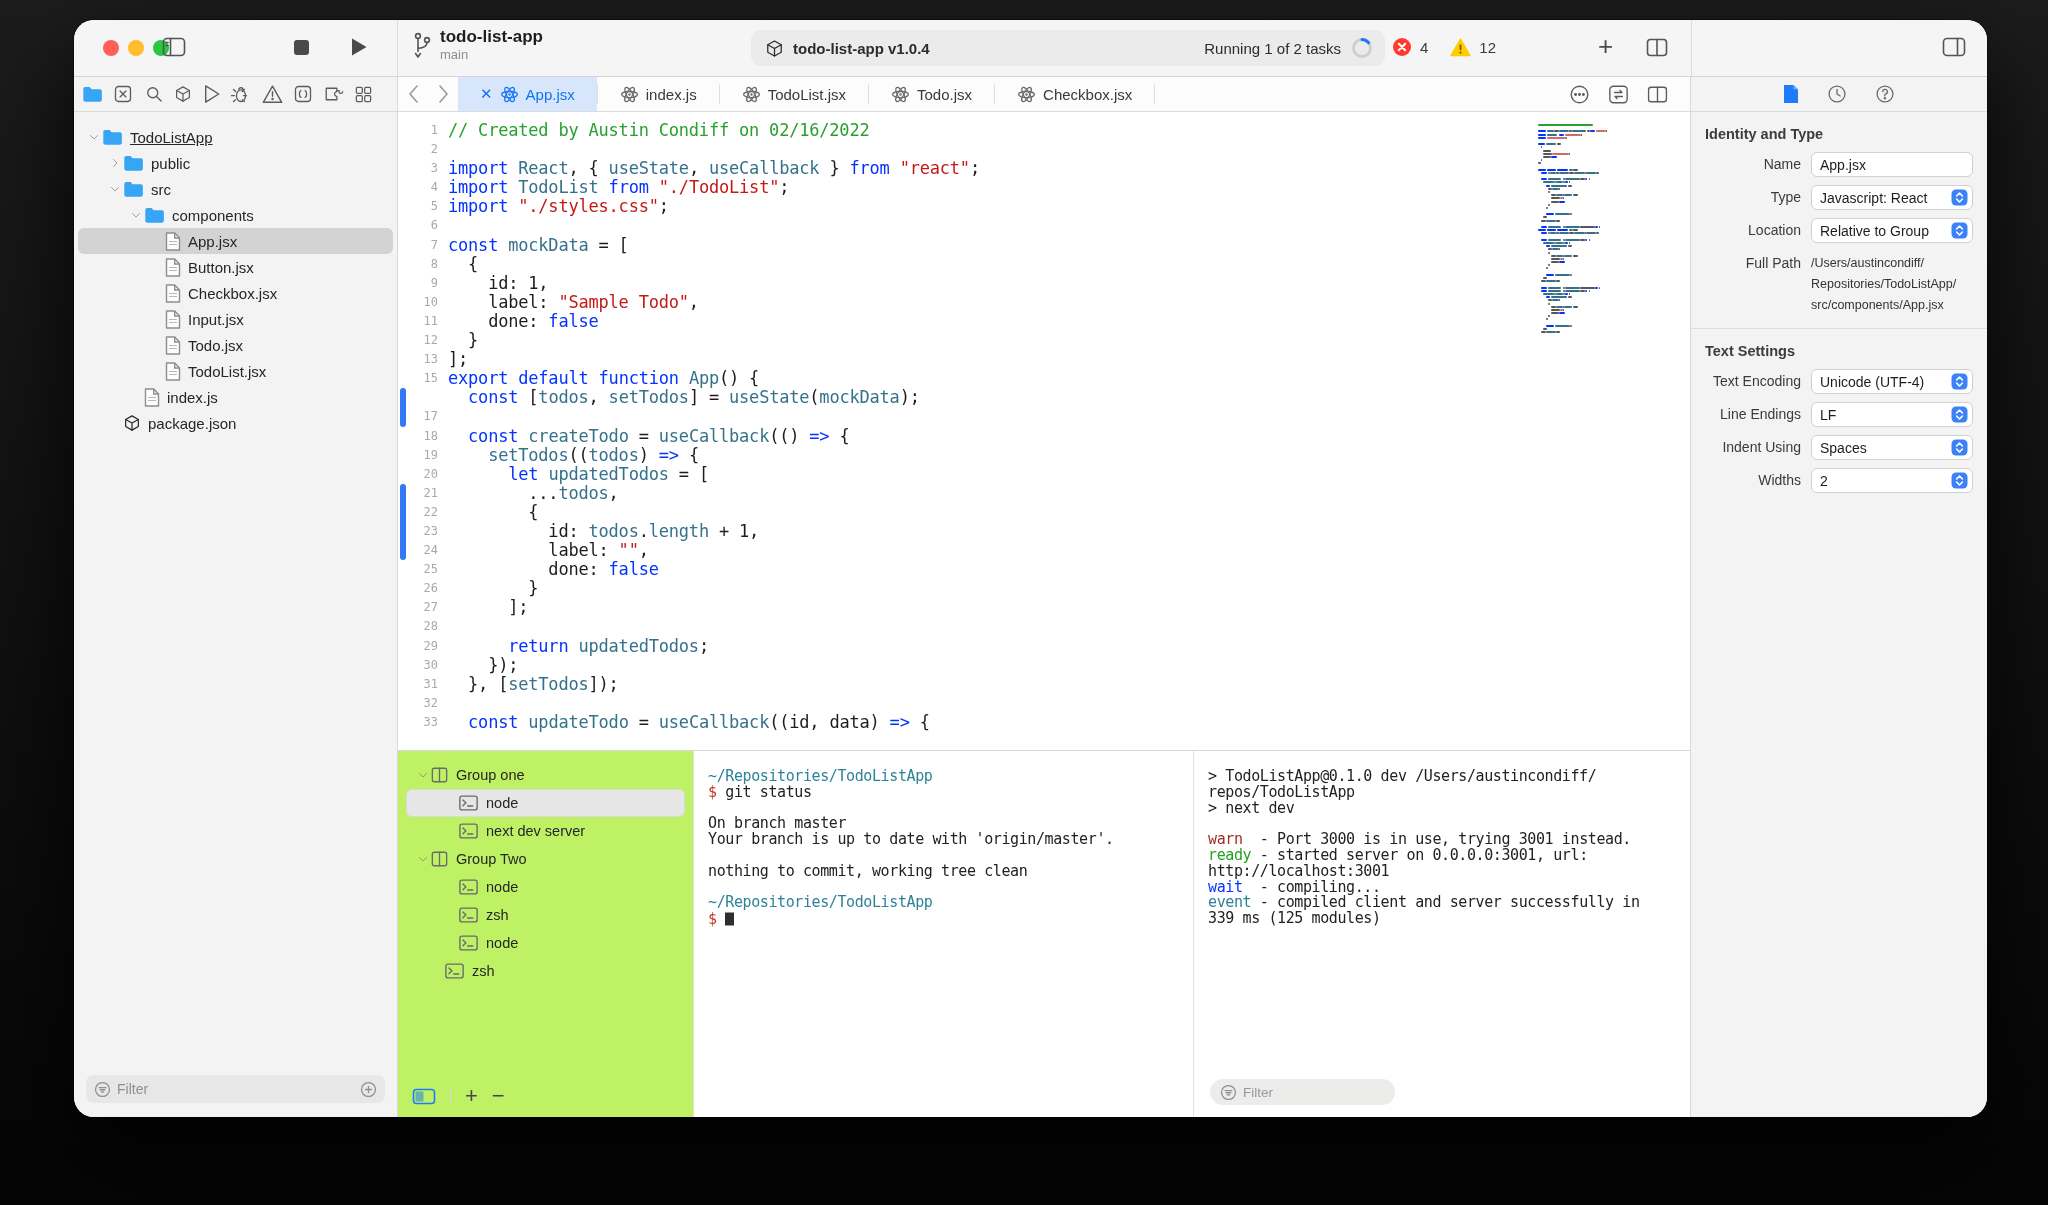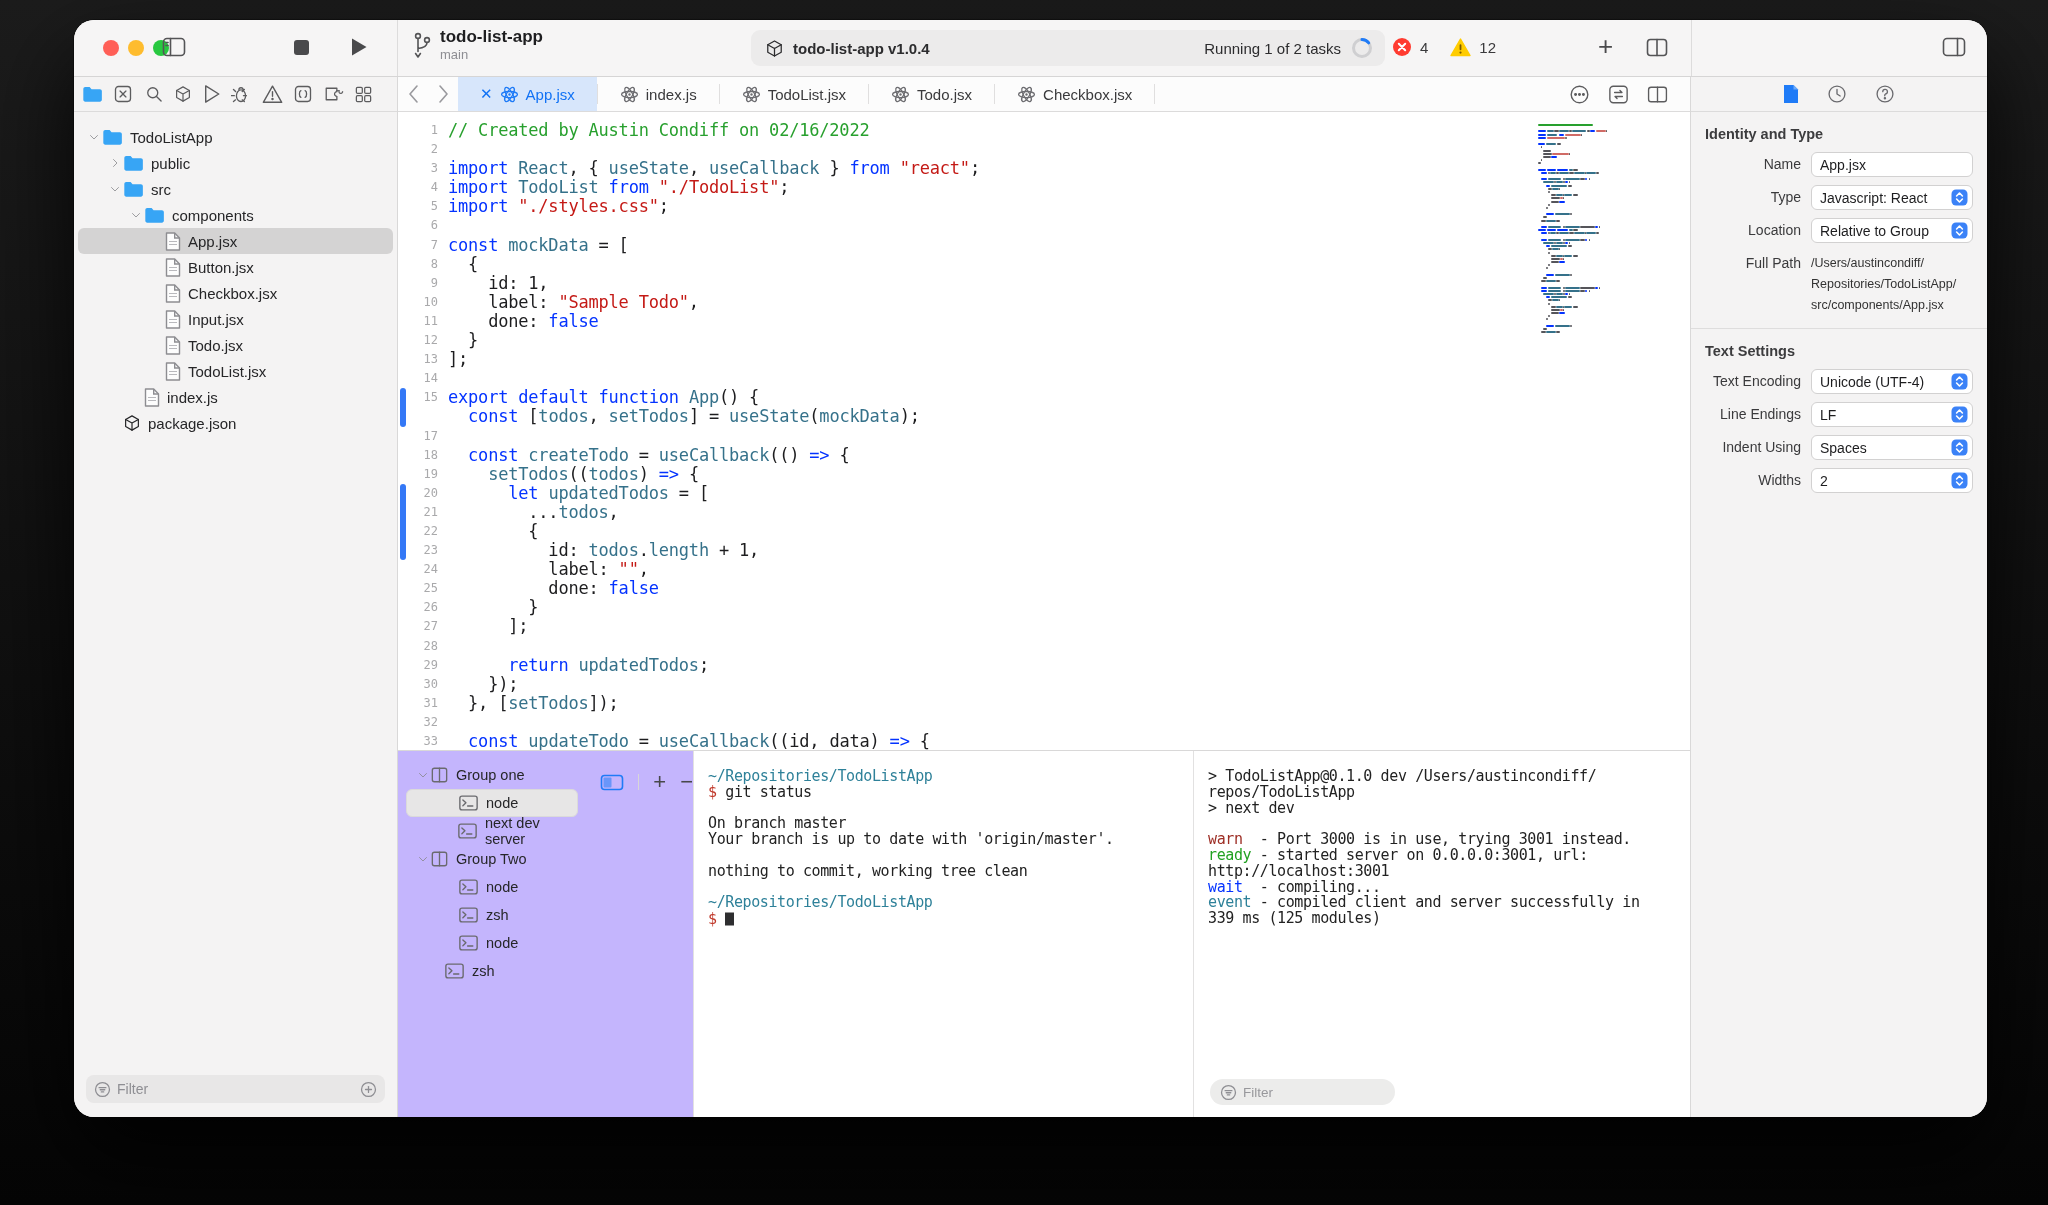--- a/index.html
+++ b/index.html
@@ -58,21 +58,21 @@
   .minimap{position:absolute;right:52px;top:12px;width:100px;}
   .mrow{height:2px;margin-bottom:1.2px;display:flex;}
   .mrow i{height:2px;border-radius:1px;display:block;}
   
   .bottom{height:366px;flex:none;border-top:1px solid #d9d8d8;display:flex;flex-direction:column;background:#fff;}
   .btm-strip{height:34px;flex:none;border-bottom:1px solid #e5e4e4;display:flex;align-items:center;padding:0 14px;gap:12px;}
   .btm-tab{font-size:14.5px;color:#3a3a3c;padding:3px 12px;border-radius:7px;}
   .btm-tab.active{background:#d7e6fb;color:#1172f5;}
   .strip-div{width:1px;height:16px;background:#d8d7d7;}
   .btm-content{flex:1;display:flex;min-height:0;}
-  .termlist{width:295px;flex:none;border-right:1px solid #e2e1e1;display:flex;flex-direction:row;padding-top:10px;background:#c4b5fd;}
+  .termlist{width:295px;flex:none;border-right:1px solid #e2e1e1;display:flex;flex-direction:column;padding-top:10px;background:#bef264;}
   .tlrows{flex:1;}
   .tlrow{height:26px;display:flex;align-items:center;font-size:14.5px;color:#262628;margin:0 8px;border-radius:6px;border:1px solid transparent;}
   .tlrow.sel{background:#e7e6e6;border-color:#dbdada;}
   .tlchev{width:16px;display:flex;justify-content:center;color:#86868a;}
   .tlico{margin-right:8px;display:flex;color:#6a6a6e;}
   .termctl{height:42px;flex:none;display:flex;align-items:center;gap:14px;padding-left:14px;color:#5c5c5e;}
   .termctl .pm{font-size:22px;color:#48484a;line-height:1;}
   .term{width:500px;flex:none;position:relative;padding:18px 0 0 14px;box-sizing:border-box;}
   .term1{border-right:1px solid #e2e1e1;}
   .tline{font-family:"DejaVu Sans Mono",monospace;font-size:15px;line-height:15.8px;height:15.8px;white-space:pre;letter-spacing:-0.4px;}
@@ -276,21 +276,21 @@
                 <g stroke="currentColor" fill="none" stroke-width="1.6" stroke-linecap="round" stroke-linejoin="round">
                   <rect x="3" y="3" width="7.5" height="7.5" rx="1.5"></rect>
                   <rect x="13.5" y="3" width="7.5" height="7.5" rx="1.5"></rect>
                   <rect x="3" y="13.5" width="7.5" height="7.5" rx="1.5"></rect>
                   <rect x="13.5" y="13.5" width="7.5" height="7.5" rx="1.5"></rect>
                 </g>
               </svg>
             </span>
           </div>
       <div class="tree" id="filetree">
-            <div class="trow" style="padding-left: 8px;">
+            <div class="trow" style="padding-left: 8px; text-decoration: underline;">
               <span class="tchev">
                 <svg width="12" height="12" viewBox="0 0 24 24">
                   <path d="M5 9l7 7 7-7" stroke="currentColor" fill="none" stroke-width="1.6" stroke-linecap="round" stroke-linejoin="round"></path>
                 </svg>
               </span>
               <span class="tico">
                 <svg width="21" height="17" viewBox="0 0 24 19">
                   <path d="M1.5 3.2c0-1.2 1-2.2 2.2-2.2h5l2.2 2.4h9.6c1.2 0 2.2 1 2.2 2.2v9.9c0 1.2-1 2.2-2.2 2.2H3.7c-1.2 0-2.2-1-2.2-2.2z" fill="#37a5f5"></path>
                 </svg>
               </span>
@@ -571,21 +571,20 @@
               <div class="cl"><span class="gut">4</span><span class="ct"><span class="tk-k">import</span><span class="tk-p"> </span><span class="tk-i">TodoList</span><span class="tk-p"> </span><span class="tk-k">from</span><span class="tk-p"> </span><span class="tk-s">"./TodoList"</span><span class="tk-p">;</span></span></div>
               <div class="cl"><span class="gut">5</span><span class="ct"><span class="tk-k">import</span><span class="tk-p"> </span><span class="tk-s">"./styles.css"</span><span class="tk-p">;</span></span></div>
               <div class="cl"><span class="gut">6</span><span class="ct"></span></div>
               <div class="cl"><span class="gut">7</span><span class="ct"><span class="tk-k">const</span><span class="tk-p"> </span><span class="tk-i">mockData</span><span class="tk-p"> = [</span></span></div>
               <div class="cl"><span class="gut">8</span><span class="ct"><span class="tk-p">  {</span></span></div>
               <div class="cl"><span class="gut">9</span><span class="ct"><span class="tk-p">    id: 1,</span></span></div>
               <div class="cl"><span class="gut">10</span><span class="ct"><span class="tk-p">    label: </span><span class="tk-s">"Sample Todo"</span><span class="tk-p">,</span></span></div>
               <div class="cl"><span class="gut">11</span><span class="ct"><span class="tk-p">    done: </span><span class="tk-k">false</span></span></div>
               <div class="cl"><span class="gut">12</span><span class="ct"><span class="tk-p">  }</span></span></div>
               <div class="cl"><span class="gut">13</span><span class="ct"><span class="tk-p">];</span></span></div>
-              <div class="cl"><span class="gut">14</span><span class="ct"></span></div>
               <div class="cl"><span class="gut">15</span><span class="ct"><span class="tk-k">export</span><span class="tk-p"> </span><span class="tk-k">default</span><span class="tk-p"> </span><span class="tk-k">function</span><span class="tk-p"> </span><span class="tk-i">App</span><span class="tk-p">() {</span></span></div>
               <div class="cl"><span class="gut"></span><span class="ct"><span class="tk-p">  </span><span class="tk-k">const</span><span class="tk-p"> [</span><span class="tk-i">todos</span><span class="tk-p">, </span><span class="tk-i">setTodos</span><span class="tk-p">] = </span><span class="tk-i">useState</span><span class="tk-p">(</span><span class="tk-i">mockData</span><span class="tk-p">);</span></span></div>
               <div class="cl"><span class="gut">17</span><span class="ct"></span></div>
               <div class="cl"><span class="gut">18</span><span class="ct"><span class="tk-p">  </span><span class="tk-k">const</span><span class="tk-p"> </span><span class="tk-i">createTodo</span><span class="tk-p"> = </span><span class="tk-i">useCallback</span><span class="tk-p">(() </span><span class="tk-k">=&gt;</span><span class="tk-p"> {</span></span></div>
               <div class="cl"><span class="gut">19</span><span class="ct"><span class="tk-p">    </span><span class="tk-i">setTodos</span><span class="tk-p">((</span><span class="tk-i">todos</span><span class="tk-p">) </span><span class="tk-k">=&gt;</span><span class="tk-p"> {</span></span></div>
               <div class="cl"><span class="gut">20</span><span class="ct"><span class="tk-p">      </span><span class="tk-k">let</span><span class="tk-p"> </span><span class="tk-i">updatedTodos</span><span class="tk-p"> = [</span></span></div>
               <div class="cl"><span class="gut">21</span><span class="ct"><span class="tk-p">        ...</span><span class="tk-i">todos</span><span class="tk-p">,</span></span></div>
               <div class="cl"><span class="gut">22</span><span class="ct"><span class="tk-p">        {</span></span></div>
               <div class="cl"><span class="gut">23</span><span class="ct"><span class="tk-p">          id: </span><span class="tk-i">todos</span><span class="tk-p">.</span><span class="tk-i">length</span><span class="tk-p"> + 1,</span></span></div>
               <div class="cl"><span class="gut">24</span><span class="ct"><span class="tk-p">          label: </span><span class="tk-s">""</span><span class="tk-p">,</span></span></div>

